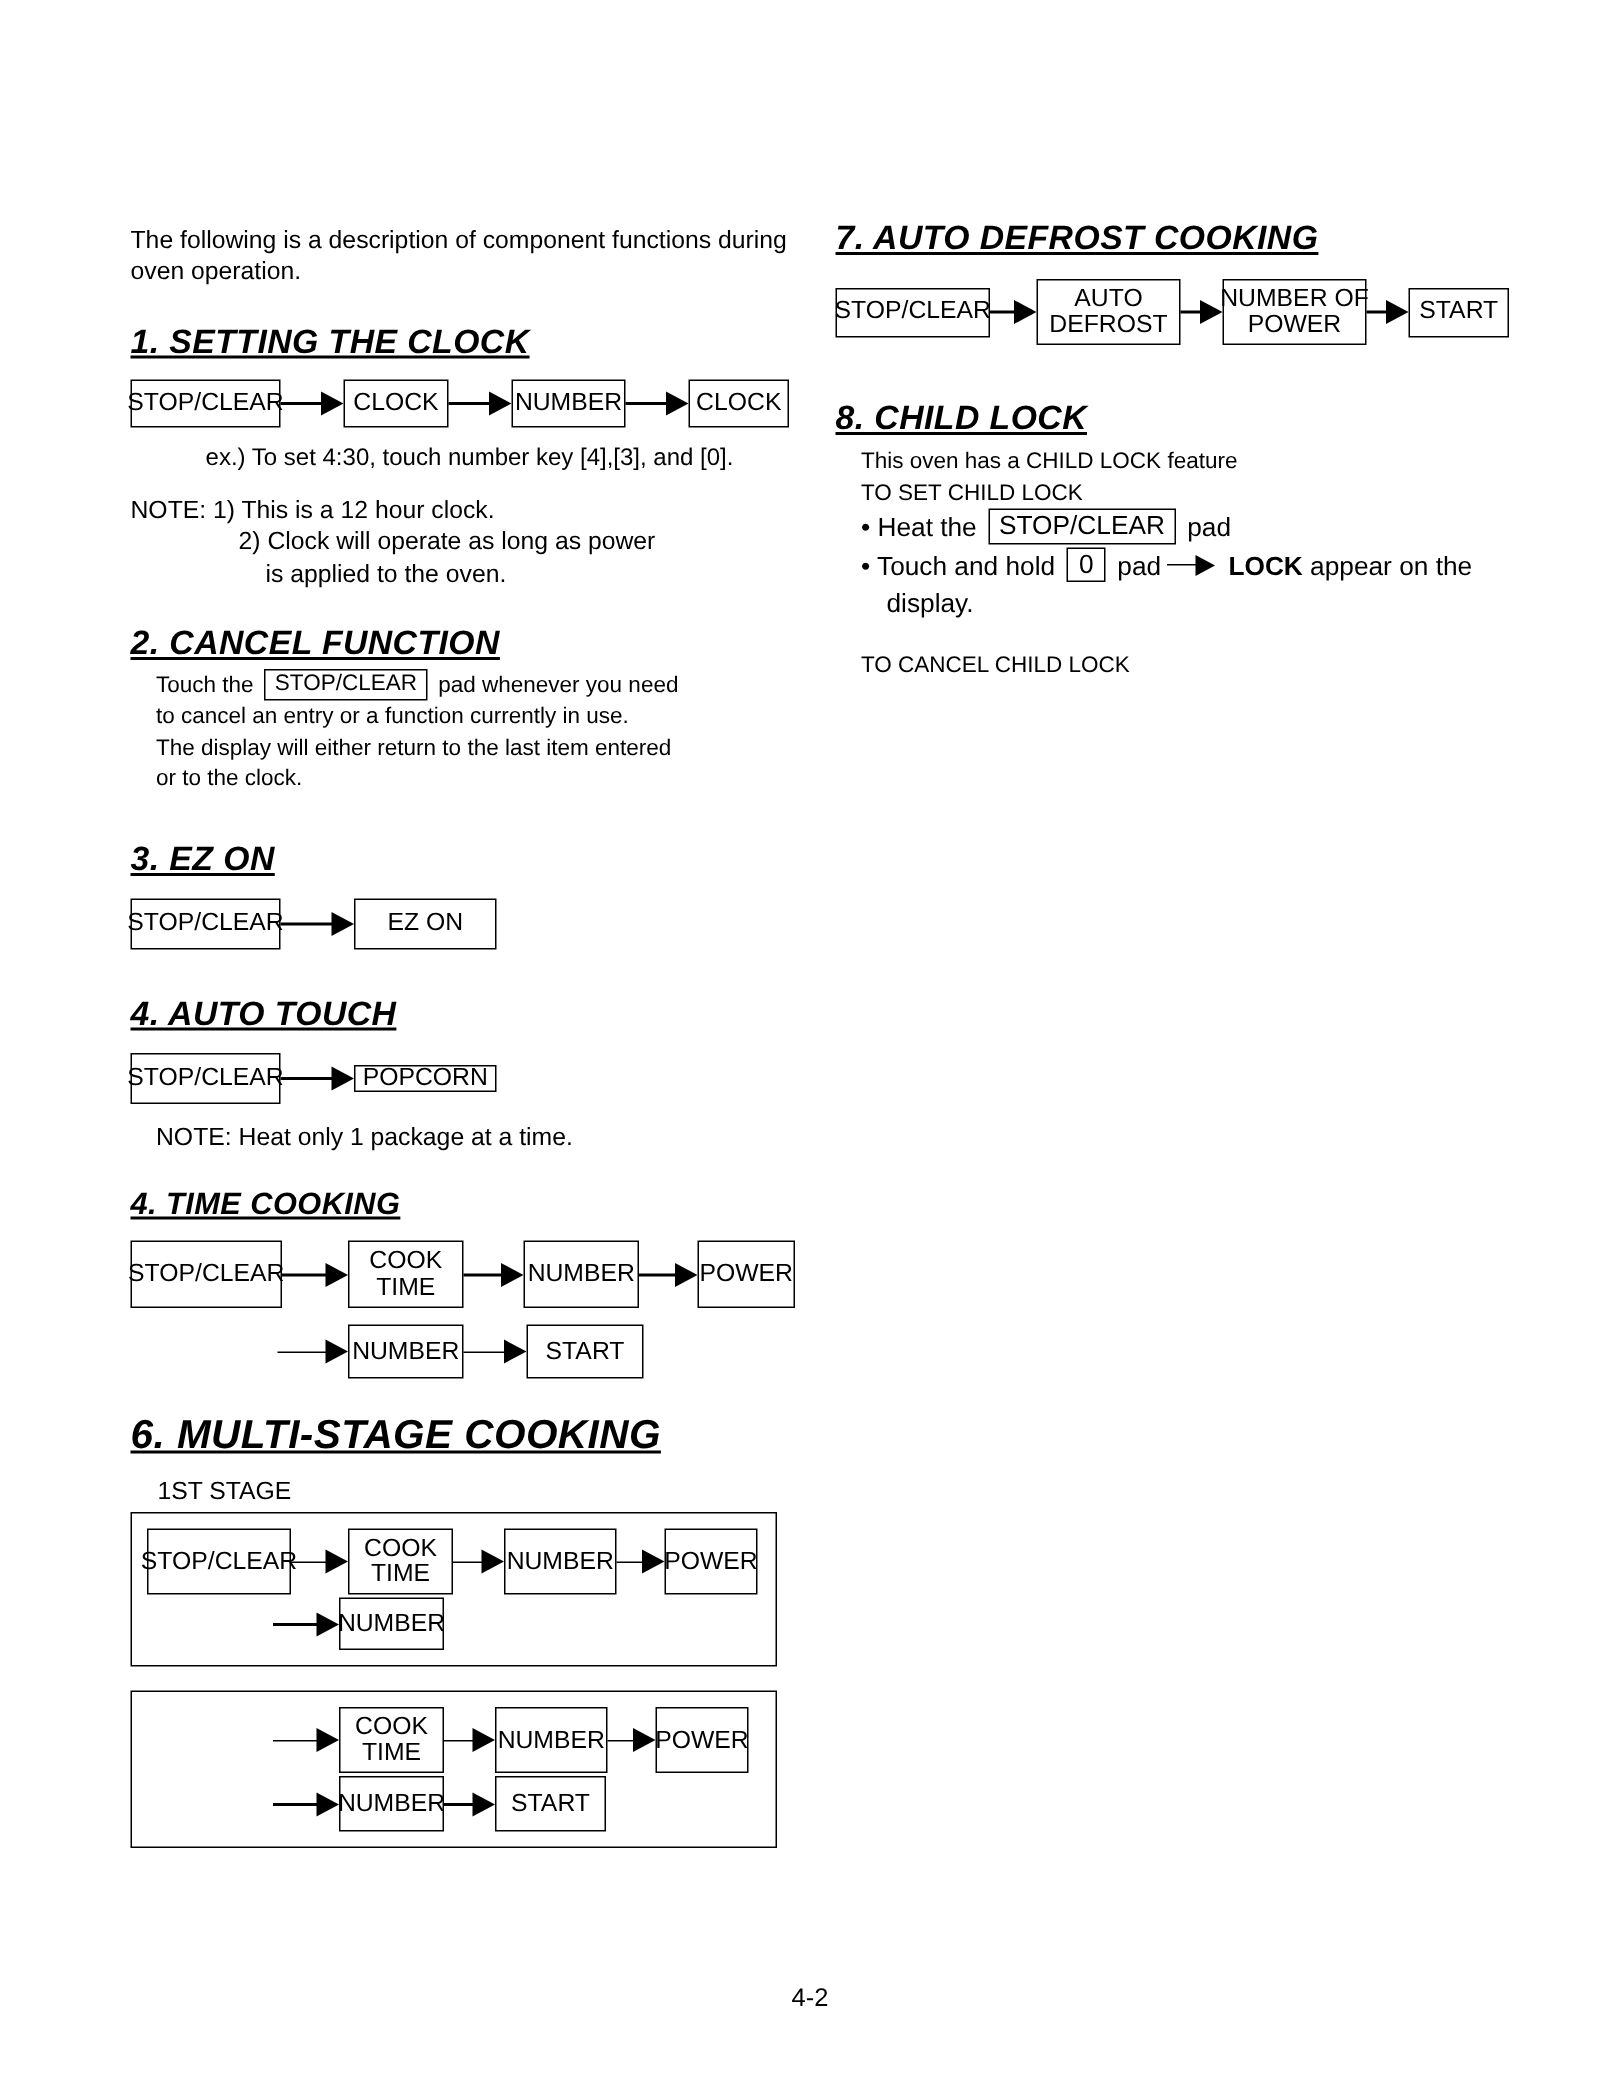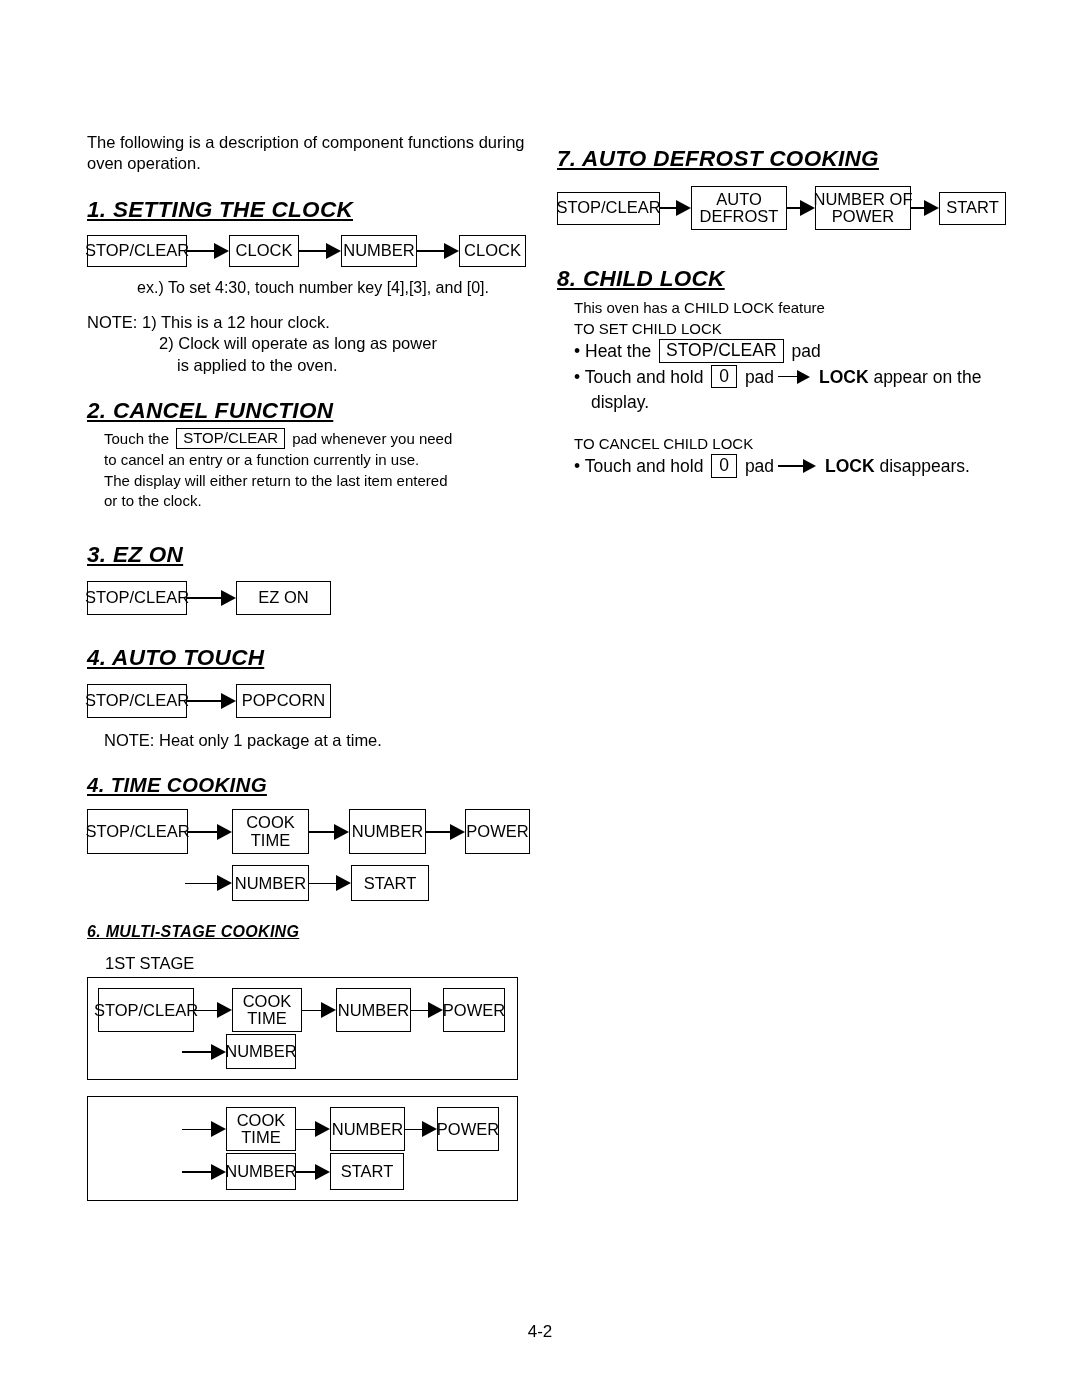--- a/index.html
+++ b/index.html
@@ -42,21 +42,21 @@
   .title-rule {
     margin-top: 7px;
     border-bottom: 4px solid #000;
     width: 906px;
   }
 
   
   .col-left {
     position: absolute;
     left: 87px;
-    top: 132px;
+    top: 150px;
     width: 452px;
   }
   .col-right {
     position: absolute;
     left: 557px;
     top: 146px;
     width: 440px;
   }
 
   
@@ -272,21 +272,21 @@
     <div class="spacer-l"></div>
 
     <h2 class="sec-head">4. AUTO TOUCH</h2>
     <div style="height:13px"></div>
     <div class="flow-row">
       <div class="fbox" style="width:100px;height:34px">STOP/CLEAR</div>
       <div class="arrow">
           <span class="shaft" style="width:35px"></span>
           <span class="head"></span>
         </div>
-      <div class="fbox" style="width:95px;height:34px">POPCORN</div>
+      <div class="fbox" style="width:95px;height:18px">POPCORN</div>
     </div>
 
     <div style="height:12px"></div>
     <p class="body-text indent-1">NOTE: Heat only 1 package at a time.</p>
 
     <div class="spacer-m"></div>
 
     <h2 class="sec-head" style="font-size:20.5px">4. TIME COOKING</h2>
     <div style="height:12px"></div>
     <div class="flow-row">
@@ -319,21 +319,21 @@
       <div class="fbox" style="width:77px;height:36px">NUMBER</div>
       <div class="arrow">
           <span class="shaft" style="width:28px"></span>
           <span class="head"></span>
         </div>
       <div class="fbox" style="width:78px;height:36px">START</div>
     </div>
 
     <div class="spacer-m"></div>
 
-    <h2 class="sec-head" style="font-size:16px">6. MULTI-STAGE COOKING</h2>
+    <h2 class="sec-head" style="font-size:27px">6. MULTI-STAGE COOKING</h2>
     <div style="height:13px"></div>
 
     <p class="stage-label">1ST STAGE</p>
     <div class="stage-box" style="width:431px">
       <div class="flow-row" style="padding-left:10px">
         <div class="fbox" style="width:96px;height:44px">STOP/CLEAR</div>
         <div class="arrow">
             <span class="shaft" style="width:24px"></span>
             <span class="head"></span>
           </div>
@@ -446,26 +446,20 @@
       <span>• Touch and hold</span>&nbsp;<span class="pad small">0</span>&nbsp;<span>pad</span><span class="inline-arrow">
           <span class="shaft" style="width:20px"></span>
           <span class="head"></span>
         </span>&nbsp;<b class="lock">LOCK</b>&nbsp;<span>appear on the</span>
     </p>
     <p class="bullet-line" style="padding-left:34px">display.</p>
 
     <div style="height:18px"></div>
 
     <p class="body-text-lg indent-1">TO CANCEL CHILD LOCK</p>
-    <p class="bullet-line indent-1">
-      <span>• Touch and hold</span>&nbsp;<span class="pad small">0</span>&nbsp;<span>pad</span><span class="inline-arrow">
-          <span class="shaft" style="width:26px"></span>
-          <span class="head"></span>
-        </span>&nbsp;<b class="lock">LOCK</b>&nbsp;<span>disappears.</span>
-    </p>
 
   </div>
 
   <div class="footer">
     <span>4-2</span>
   </div>
 
 </div>
 
 </body></html>

